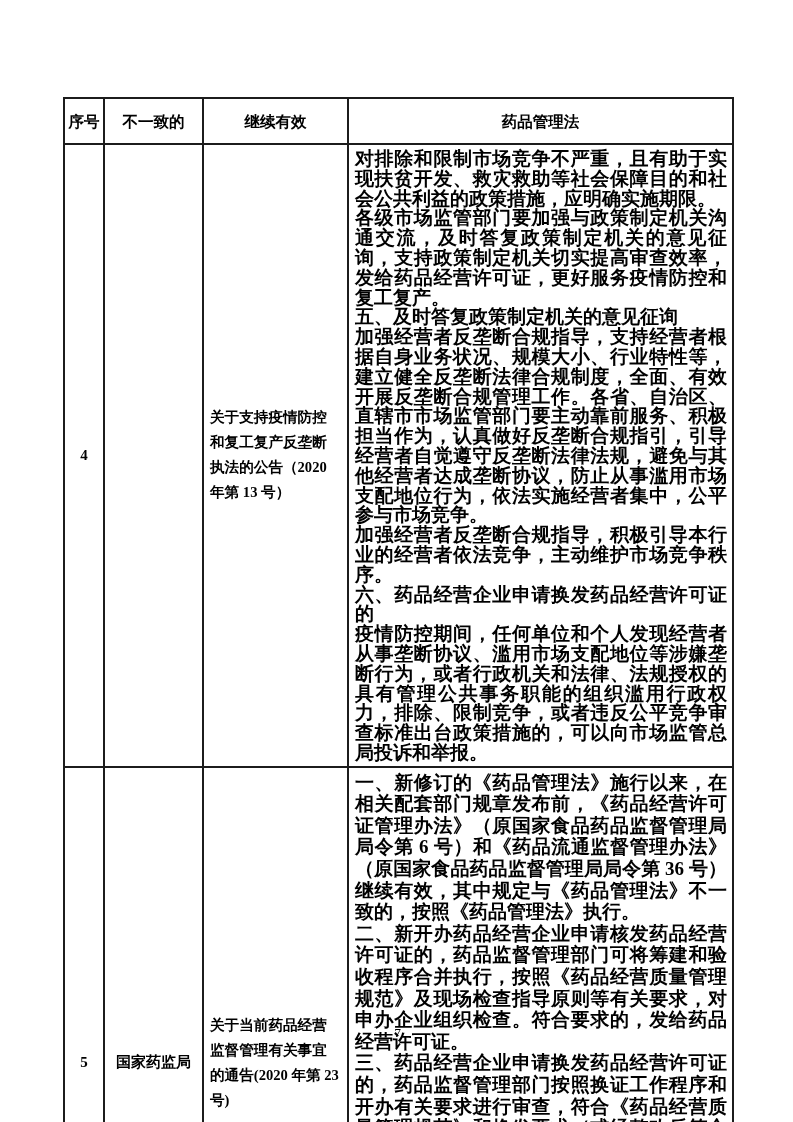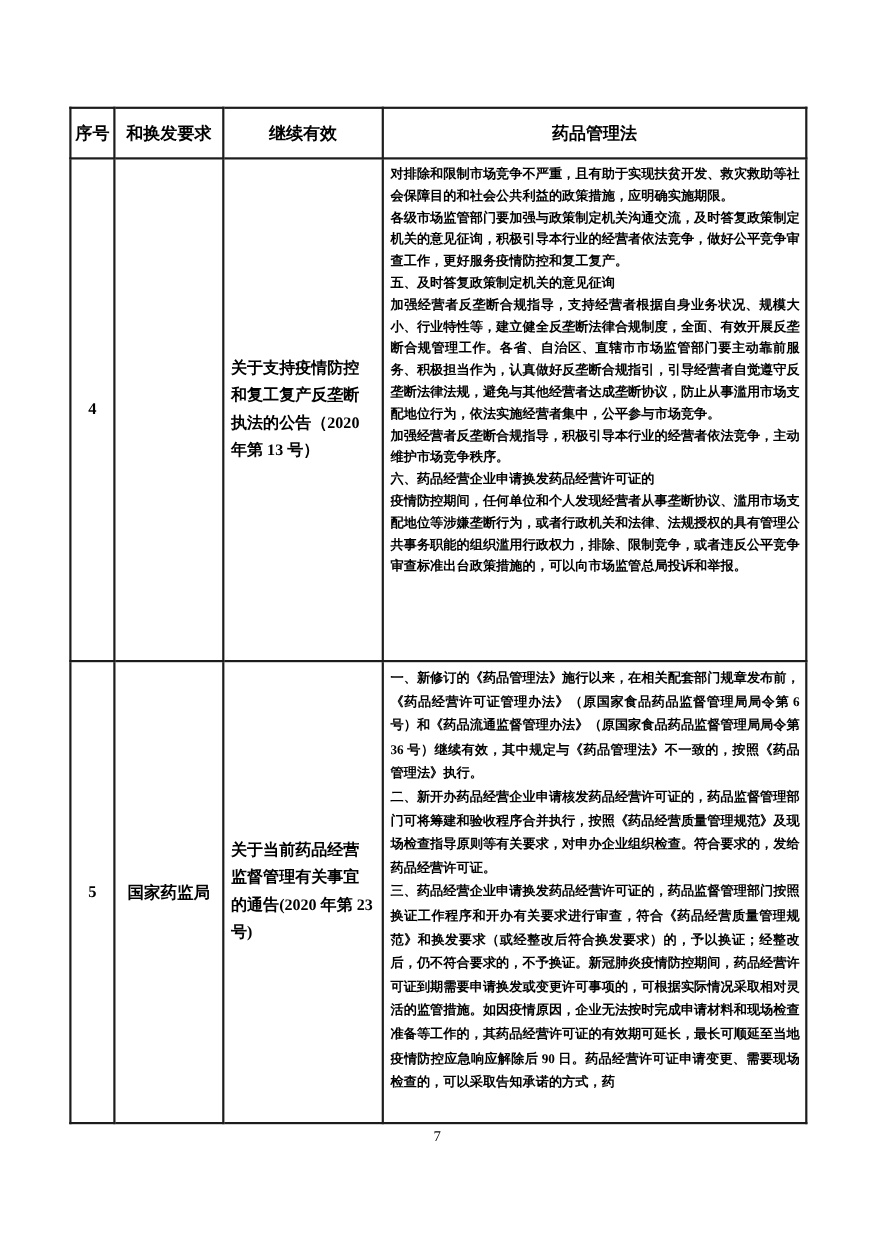--- a/index.html
+++ b/index.html
@@ -51,21 +51,21 @@
   }
   .name-cell {
     vertical-align: middle;
     font-size: 14.6px;
     line-height: 25px;
     padding: 2px 6px;
     text-align: left;
   }
   .content-cell {
     vertical-align: top;
-    font-size: 12px;
+    font-size: 19px;
     padding: 4px 5px 3px 6px;
   }
   .row-4 .content-cell { line-height: 19.8px; }
   .row-5 .content-cell { line-height: 21.6px; }
   .para {
     margin: 0;
     text-align: justify;
     text-justify: inter-character;
   }
   .page-number {
@@ -86,32 +86,32 @@
   <table class="doc-table">
     <colgroup>
       <col style="width:40px">
       <col style="width:99px">
       <col style="width:145px">
       <col style="width:385px">
     </colgroup>
     <tbody>
       <tr class="header-row">
         <th>序号</th>
-        <th>和换发要求</th>
+        <th>不一致的</th>
         <th>继续有效</th>
         <th>药品管理法</th>
       </tr>
 
       <tr class="row-4">
         <td class="seq-cell">4</td>
         <td class="agency-cell"></td>
         <td class="name-cell">关于支持疫情防控和复工复产反垄断执法的公告（2020 年第 13 号）</td>
         <td class="content-cell">
             <p class="para">对排除和限制市场竞争不严重，且有助于实现扶贫开发、救灾救助等社会保障目的和社会公共利益的政策措施，应明确实施期限。</p>
-            <p class="para">各级市场监管部门要加强与政策制定机关沟通交流，及时答复政策制定机关的意见征询，积极引导本行业的经营者依法竞争，做好公平竞争审查工作，更好服务疫情防控和复工复产。</p>
+            <p class="para">各级市场监管部门要加强与政策制定机关沟通交流，及时答复政策制定机关的意见征询，支持政策制定机关切实提高审查效率，发给药品经营许可证，更好服务疫情防控和复工复产。</p>
             <p class="para">五、及时答复政策制定机关的意见征询</p>
             <p class="para">加强经营者反垄断合规指导，支持经营者根据自身业务状况、规模大小、行业特性等，建立健全反垄断法律合规制度，全面、有效开展反垄断合规管理工作。各省、自治区、直辖市市场监管部门要主动靠前服务、积极担当作为，认真做好反垄断合规指引，引导经营者自觉遵守反垄断法律法规，避免与其他经营者达成垄断协议，防止从事滥用市场支配地位行为，依法实施经营者集中，公平参与市场竞争。</p>
             <p class="para">加强经营者反垄断合规指导，积极引导本行业的经营者依法竞争，主动维护市场竞争秩序。</p>
             <p class="para">六、药品经营企业申请换发药品经营许可证的</p>
             <p class="para">疫情防控期间，任何单位和个人发现经营者从事垄断协议、滥用市场支配地位等涉嫌垄断行为，或者行政机关和法律、法规授权的具有管理公共事务职能的组织滥用行政权力，排除、限制竞争，或者违反公平竞争审查标准出台政策措施的，可以向市场监管总局投诉和举报。</p>
           </td>
       </tr>
 
       <tr class="row-5">
         <td class="seq-cell">5</td>

